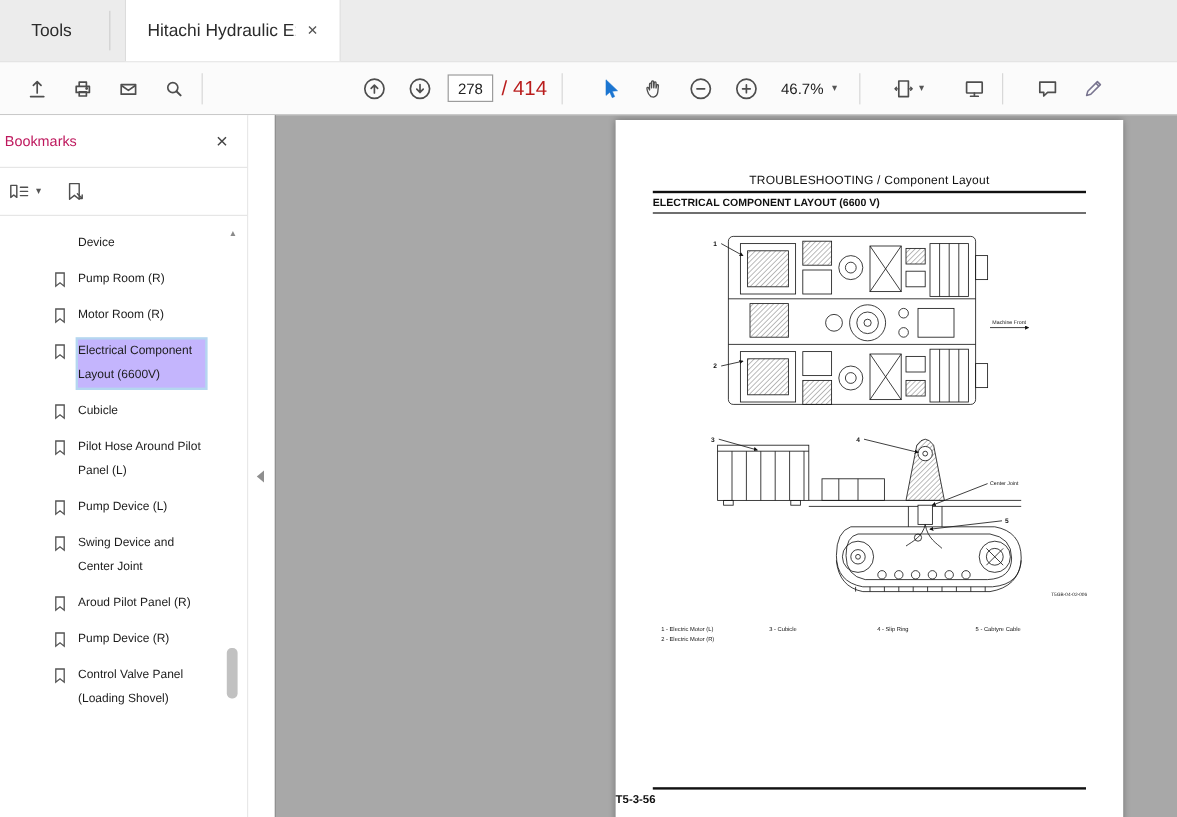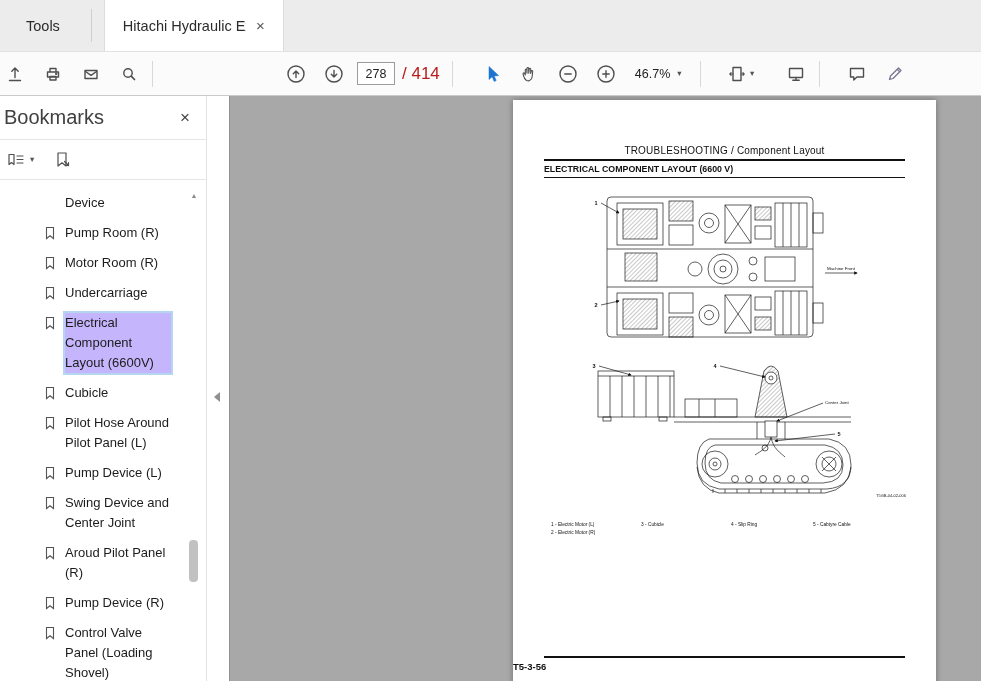--- a/index.html
+++ b/index.html
@@ -10,43 +10,43 @@
   
   .tabbar{height:52px;background:#ececec;display:flex;align-items:stretch;border-bottom:1px solid #e2e2e2}
   .tab{display:flex;align-items:center;padding:0 18px;font-size:14.5px;color:#2b2b2b;position:relative;cursor:default}
   .tab.tools{margin-left:8px}
   .tab.tools:after{content:"";position:absolute;right:-14px;top:9px;bottom:9px;width:1px;background:#cfcfcf}
   .tab.doc{background:#fff;width:180px;justify-content:space-between;border-left:1px solid #dcdcdc;border-right:1px solid #dcdcdc;margin-left:26px}
   .tab-label{white-space:nowrap;overflow:hidden}
   .tab-close{font-size:15px;color:#555;margin-left:10px}
 
   
-  .toolbar{height:44px;background:#fbfbfb;border-bottom:1px solid #c9c9c9;display:flex;align-items:center;padding-left:0}
+  .toolbar{height:44px;background:#fbfbfb;border-bottom:1px solid #c9c9c9;display:flex;align-items:center;padding-left:16px}
   .tb-btn{width:30px;height:30px;min-width:30px;display:flex;align-items:center;justify-content:center;border-radius:3px;margin-right:8px;background:none;border:none}
   .tb-sep{width:1px;height:26px;background:#d8d8d8;margin-right:10px;flex:none}
   .tb-ic{stroke:#4e4e4e;fill:none;stroke-width:1.4;stroke-linecap:round;stroke-linejoin:round}
   .page-input{width:38px;height:23px;border:1px solid #9c9c9c;background:#fff;font-family:"Liberation Sans",sans-serif;font-size:12.5px;text-align:center;margin-right:7px;color:#222}
   .page-total{font-size:17px;color:#b91c1c;margin-right:12px;white-space:nowrap}
   .zoom-box{display:flex;align-items:center;margin-right:12px;padding:3px 6px}
   .zoom-val{font-size:12.5px;color:#222;margin-right:7px}
   .chev{font-size:8.5px;color:#555;line-height:1}
 
   
   .content{display:flex;height:597px}
   .sidebar{width:207px;background:#fff;border-right:1px solid #e3e3e3;position:relative;flex:none;overflow:hidden}
   .sb-header{height:44px;display:flex;align-items:center;justify-content:space-between;padding:0 16px 0 4px;border-bottom:1px solid #e6e6e6}
-  .sb-title{font-size:20px;color:#404040}
+  .sb-title{font-size:12px;color:#be185d}
   .sb-close{font-size:17px;color:#444}
   .sb-tools{height:40px;display:flex;align-items:center;padding-left:6px;border-bottom:1px solid #e6e6e6;gap:18px}
   .sb-tool{display:flex;align-items:center;gap:4px;background:none;border:none}
   .bm-list{padding-top:8px}
   .bm-item{display:flex;align-items:flex-start;padding:5px 8px 5px 44px;gap:9px;cursor:default}
   .bm-icon{flex:none;margin-top:3px}
   .bm-item.no-icon .bm-icon{visibility:hidden}
-  .bm-label{font-size:13px;line-height:20px;color:#1c1c1c;width:106px}
+  .bm-label{font-size:10px;line-height:20px;color:#1c1c1c;width:106px}
   .bm-item.selected .bm-label{background:#c4b5fd;box-shadow:0 0 0 2px #b5d6f0}
   .sb-scroll{position:absolute;top:94px;bottom:0;right:5px;width:14px;display:flex;flex-direction:column;align-items:center}
   .sb-arrow{font-size:7px;color:#8a8a8a;line-height:12px}
   .sb-track{flex:1;width:100%;position:relative}
   .sb-thumb{position:absolute;left:2px;width:9px;height:42px;top:338px;background:#c1c1c1;border-radius:4px}
 
   .gutter{width:22px;background:#fff;position:relative;flex:none}
   .collapse-arrow{position:absolute;top:296px;left:7px;width:0;height:0;border-top:5px solid transparent;border-bottom:5px solid transparent;border-right:6px solid #8f8f8f}
 
   .canvas{flex:1;background:#a8a8a8;border-left:1px solid #919191;position:relative;overflow:hidden}
@@ -208,26 +208,20 @@
           <svg class="bm-icon" width="12" height="14" viewBox="0 0 12 14">
               <path d="M2.5 1.5h7v11l-3.5-2.8L2.5 12.5z" fill="none" stroke="#545454" stroke-width="1.1"></path>
             </svg>
           <span class="bm-label">Pump Room (R)</span>
         </div>
         <div class="bm-item">
           <svg class="bm-icon" width="12" height="14" viewBox="0 0 12 14">
               <path d="M2.5 1.5h7v11l-3.5-2.8L2.5 12.5z" fill="none" stroke="#545454" stroke-width="1.1"></path>
             </svg>
           <span class="bm-label">Motor Room (R)</span>
-        </div>
-        <div class="bm-item">
-          <svg class="bm-icon" width="12" height="14" viewBox="0 0 12 14">
-              <path d="M2.5 1.5h7v11l-3.5-2.8L2.5 12.5z" fill="none" stroke="#545454" stroke-width="1.1"></path>
-            </svg>
-          <span class="bm-label">Undercarriage</span>
         </div>
         <div class="bm-item selected">
           <svg class="bm-icon" width="12" height="14" viewBox="0 0 12 14">
               <path d="M2.5 1.5h7v11l-3.5-2.8L2.5 12.5z" fill="none" stroke="#545454" stroke-width="1.1"></path>
             </svg>
           <span class="bm-label">Electrical Component Layout (6600V)</span>
         </div>
         <div class="bm-item">
           <svg class="bm-icon" width="12" height="14" viewBox="0 0 12 14">
               <path d="M2.5 1.5h7v11l-3.5-2.8L2.5 12.5z" fill="none" stroke="#545454" stroke-width="1.1"></path>

